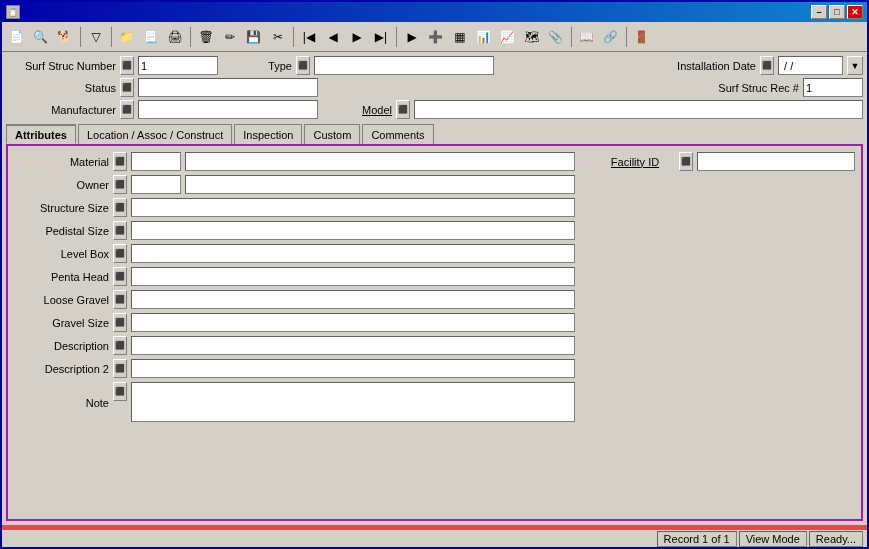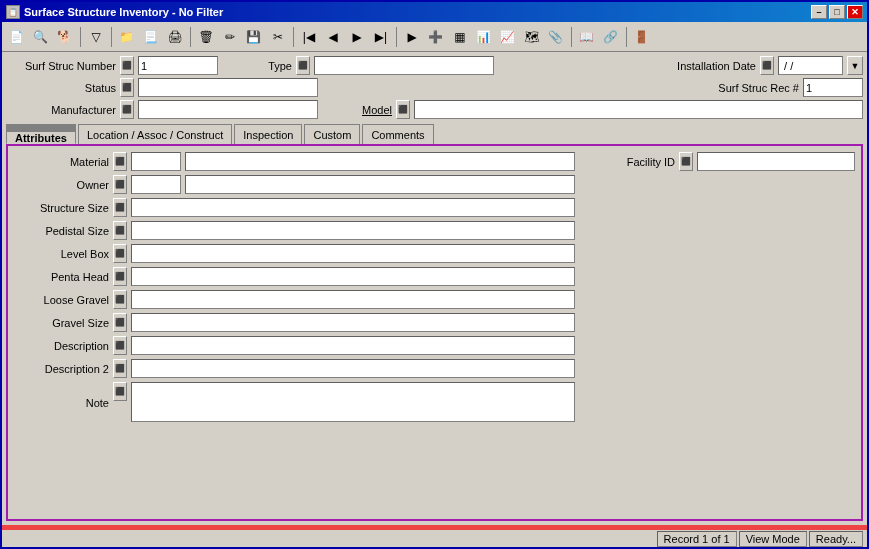--- a/index.html
+++ b/index.html
@@ -172,21 +172,21 @@
       border-bottom: none;
       cursor: pointer;
       font-size: 11px;
       margin-right: 2px;
       height: 20px;
       display: flex;
       align-items: center;
     }
     .tab.active {
       background: #d4d0c8;
-      border-top: 8px solid #d946ef;
+      border-top: 2px solid #d946ef;
       font-weight: bold;
       z-index: 1;
       border-color: #808080;
       border-bottom: 1px solid #d4d0c8;
     }
 
     
     .tab-panel {
       background: #d4d0c8;
       border: 2px solid #a21caf;
@@ -259,21 +259,20 @@
     .status-spacer { flex: 1; }
   </style>
 </head>
 <body>
 
 <div class="window">
 
   <div class="titlebar">
     <div class="titlebar-left">
       <div class="titlebar-icon">📋</div>
-      <span>Surface Structure Inventory - No Filter</span>
     </div>
     <div class="titlebar-buttons">
       <div class="titlebar-btn">–</div>
       <div class="titlebar-btn">□</div>
       <div class="titlebar-btn close">✕</div>
     </div>
   </div>
 
   <div class="toolbar">
     <div class="toolbar-btn" title="New">📄</div>
@@ -433,21 +432,21 @@
 
           <div class="attr-row" style="align-items:center;">
             <span class="attr-label" style="padding-top:2px;">Note</span>
             <div class="field-btn" style="align-self:flex-start;">⬛</div>
             <textarea class="note-input" style=""></textarea>
           </div>
         </div>
 
         <div class="attr-right">
           <div class="attr-row">
-            <span style="width:80px; text-align:right; font-size:11px; flex-shrink:0;">Facility ID</span>
+            <span style="width:80px; text-align:center; font-size:11px; flex-shrink:0;text-decoration:underline;">Facility ID</span>
             <div class="field-btn">⬛</div>
             <input class="field-input" style="flex: 1 1 0%;" value="">
           </div>
         </div>
 
       </div>
     </div>
 
   </div>
 

